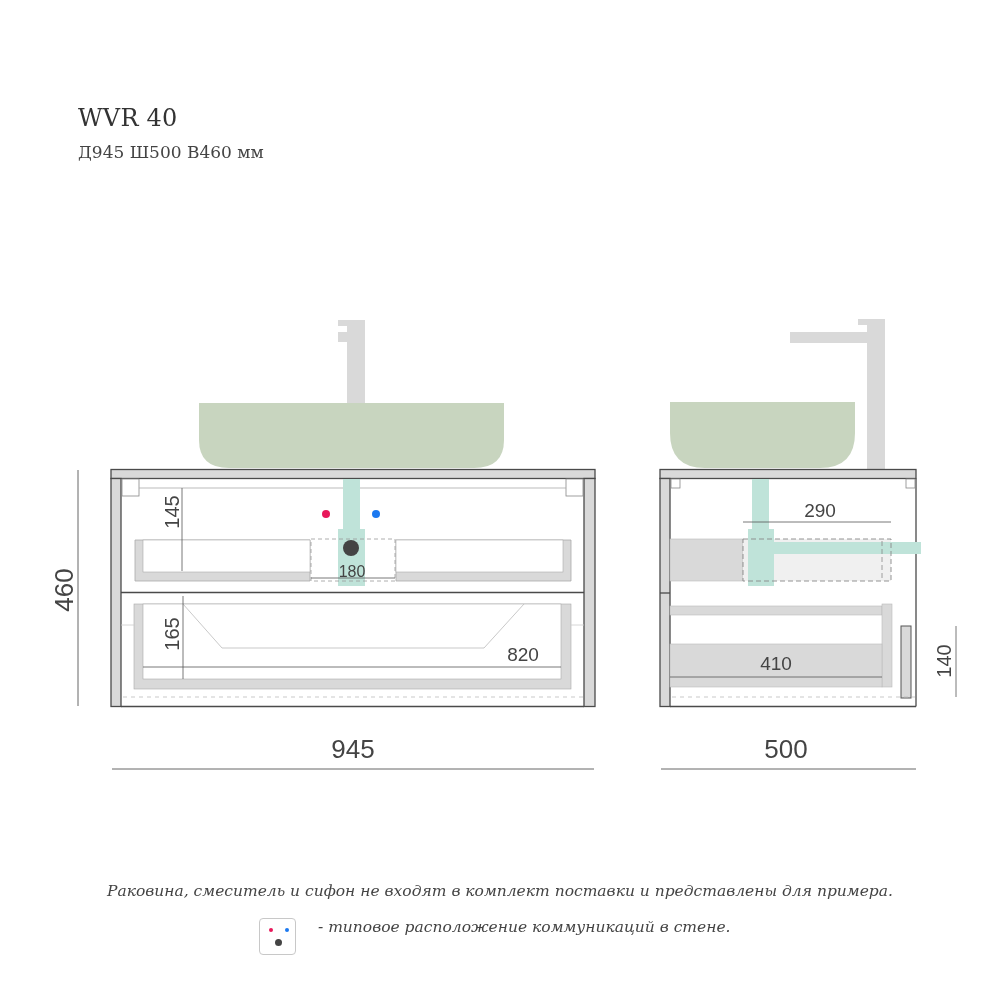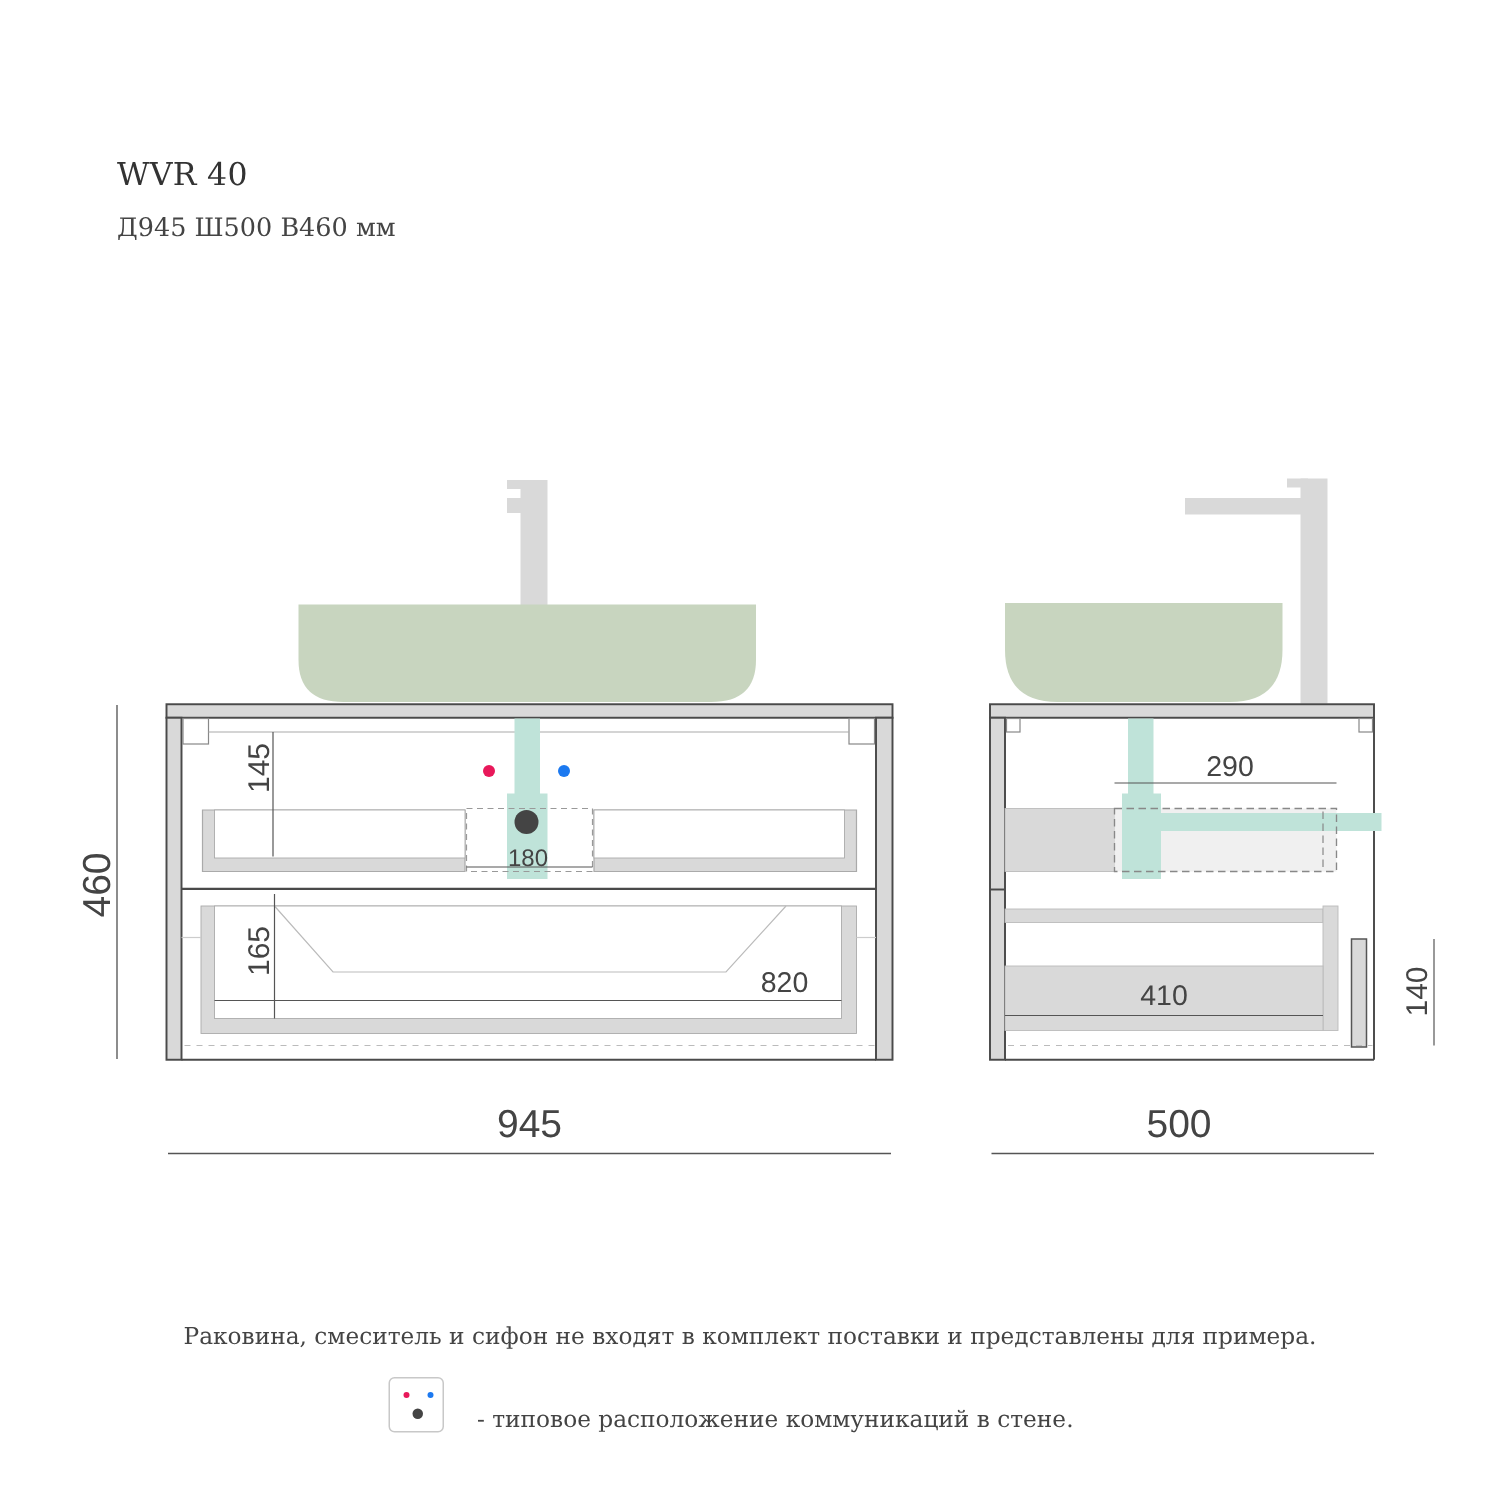--- a/index.html
+++ b/index.html
@@ -1,22 +1,22 @@
 <!DOCTYPE html>
 <html><head>
 <meta charset="utf-8">
 <style>
   html, body { margin: 0; padding: 0; background: #ffffff; }
   body { width: 1000px; height: 1000px; position: relative; overflow: hidden; font-family: "Liberation Sans", sans-serif; color: #333; }
-  .title { position: absolute; left: 78px; top: 104px; font-family: "DejaVu Serif", serif; font-size: 21px; color: #333; letter-spacing: 0.2px; }
+  .title { position: absolute; left: 78px; top: 104px; font-family: "DejaVu Serif", serif; font-size: 24px; color: #333; letter-spacing: 0.2px; }
   .subtitle { position: absolute; left: 78px; top: 142px; font-family: "DejaVu Serif", serif; font-size: 17px; color: #444; text-align: center; }
   svg.drawing { position: absolute; left: 0; top: 0; width: 1000px; height: 1000px; }
   .dim-text { font-family: "Liberation Sans", sans-serif; fill: #444; }
-  .note { position: absolute; left: 0; width: 1000px; top: 882px; text-align: center; font-family: "DejaVu Serif", serif; font-size: 15.5px; color: #444; }
-  .legend { position: absolute; left: 259px; top: 918px; display: flex; align-items: flex-end; }
+  .note { position: absolute; left: 0; width: 1000px; top: 882px; text-align: center; font-family: "DejaVu Serif", serif; font-size: 15.5px; color: #444; font-style: italic; }
+  .legend { position: absolute; left: 259px; top: 918px; display: flex; align-items: flex-start; font-style: italic; }
   .legend-box { width: 37px; height: 37px; border: 1px solid #c8c8c8; border-radius: 4px; position: relative; background: #fff; box-sizing: border-box; }
   .legend-box .dot { position: absolute; border-radius: 50%; }
   .legend-text { margin-left: 22px; font-family: "DejaVu Serif", serif; font-size: 15.5px; color: #444; }
 </style>
 </head>
 <body>
 
 <div class="title">WVR 40</div>
 <div class="subtitle">Д945 Ш500 В460 мм</div>
 

